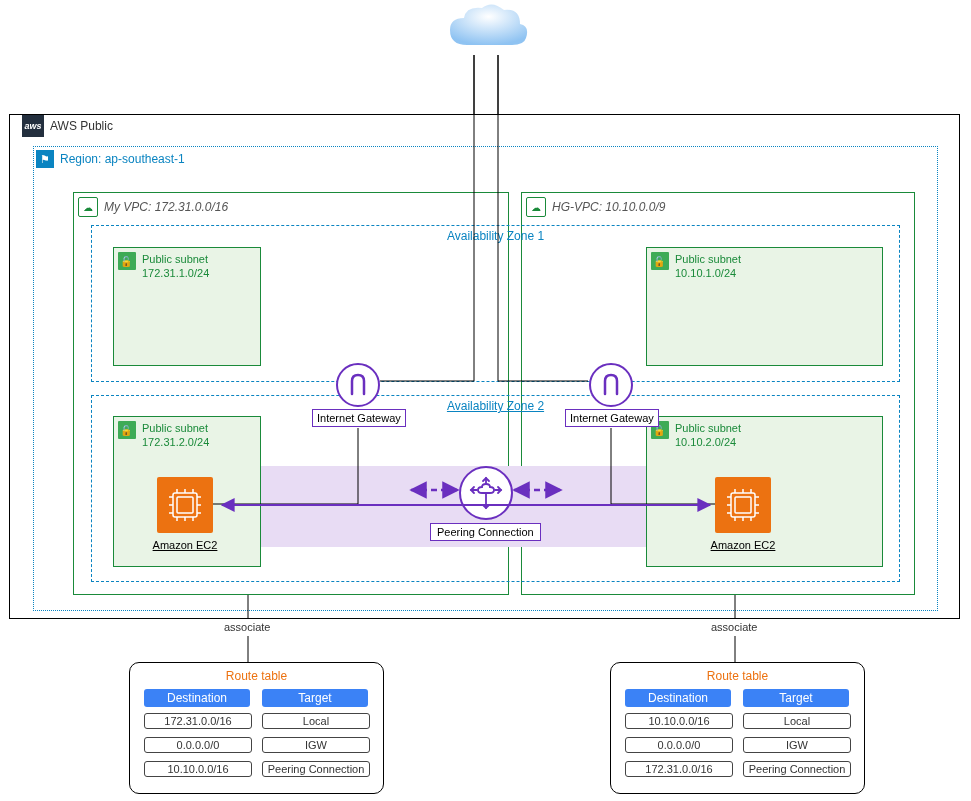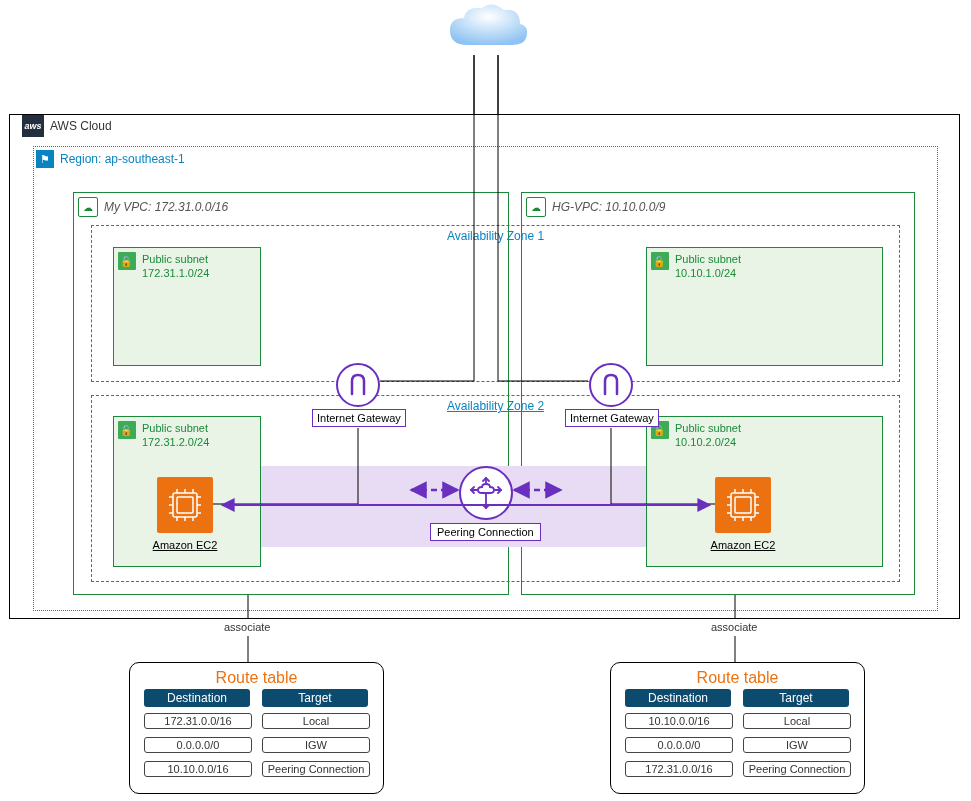--- a/index.html
+++ b/index.html
@@ -25,22 +25,22 @@
   .subnet-text{color:#1a8a3a;padding:0 6px;font-size:11px;line-height:1.3;}
   .ec2{position:absolute;width:56px;height:56px;background:#EC7211;border-radius:2px;display:flex;align-items:center;justify-content:center;}
   .ec2-label{position:absolute;font-size:11px;color:#000;text-align:center;width:80px;text-decoration:underline;}
   .igw-circle{position:absolute;width:40px;height:40px;border:2px solid #6a2fbf;border-radius:50%;background:#fff;display:flex;align-items:center;justify-content:center;}
   .igw-label{position:absolute;font-size:11px;border:1px solid #6a2fbf;color:#000;background:#fff;padding:2px 4px;}
   .peer-circle{position:absolute;width:50px;height:50px;border:2px solid #6a2fbf;border-radius:50%;background:#fff;display:flex;align-items:center;justify-content:center;}
   .peer-label{position:absolute;font-size:11px;border:1px solid #6a2fbf;color:#000;background:#fff;padding:2px 6px;}
   .cloud{position:absolute;}
   .purple-box{position:absolute;background:#e8dcf4;}
   .route-box{position:absolute;border:1px solid #000;border-radius:10px;}
-  .route-title{position:absolute;width:100%;text-align:center;color:#EC7211;font-size:16px;top:6px;}
-  .rt-head{position:absolute;background:#0c4a6e;color:#fff;font-size:12px;text-align:center;border-radius:3px;padding:2px 0;}
+  .route-title{position:absolute;width:100%;text-align:center;color:#EC7211;font-size:12px;top:6px;}
+  .rt-head{position:absolute;background:#3b82f6;color:#fff;font-size:12px;text-align:center;border-radius:3px;padding:2px 0;}
   .rt-cell{position:absolute;border:1px solid #444;font-size:11px;text-align:center;border-radius:3px;padding:1px 0;background:#fff;}
   .assoc{position:absolute;font-size:11px;}
   svg.lines{position:absolute;top:0;left:0;pointer-events:none;}
 </style>
 </head>
 <body>
 
 <div class="canvas">
 
   <div class="cloud" style="left:442px;top:0px;">
@@ -51,21 +51,21 @@
           <stop offset="100%" stop-color="#8fc3f2"></stop>
         </radialGradient>
       </defs>
       <path d="M25 45 Q8 45 8 30 Q8 18 22 18 Q24 6 40 8 Q50 0 62 10 Q78 8 78 24 Q88 26 84 38 Q82 45 70 45 Z" fill="url(#cg)"></path>
     </svg>
   </div>
 
   <div class="box aws-cloud" style="left:9px;top:114px;width:951px;height:505px;">
     <div class="aws-label">
       <div class="aws-badge">aws</div>
-      <div class="aws-text">AWS Cloud</div>
+      <div class="aws-text">AWS Public</div>
     </div>
   </div>
 
   <div class="box region" style="left:33px;top:146px;width:905px;height:465px;">
     <div class="region-label">
       <div class="flag">⚑</div>
       <div class="region-text">Region: ap-southeast-1</div>
     </div>
   </div>
 

